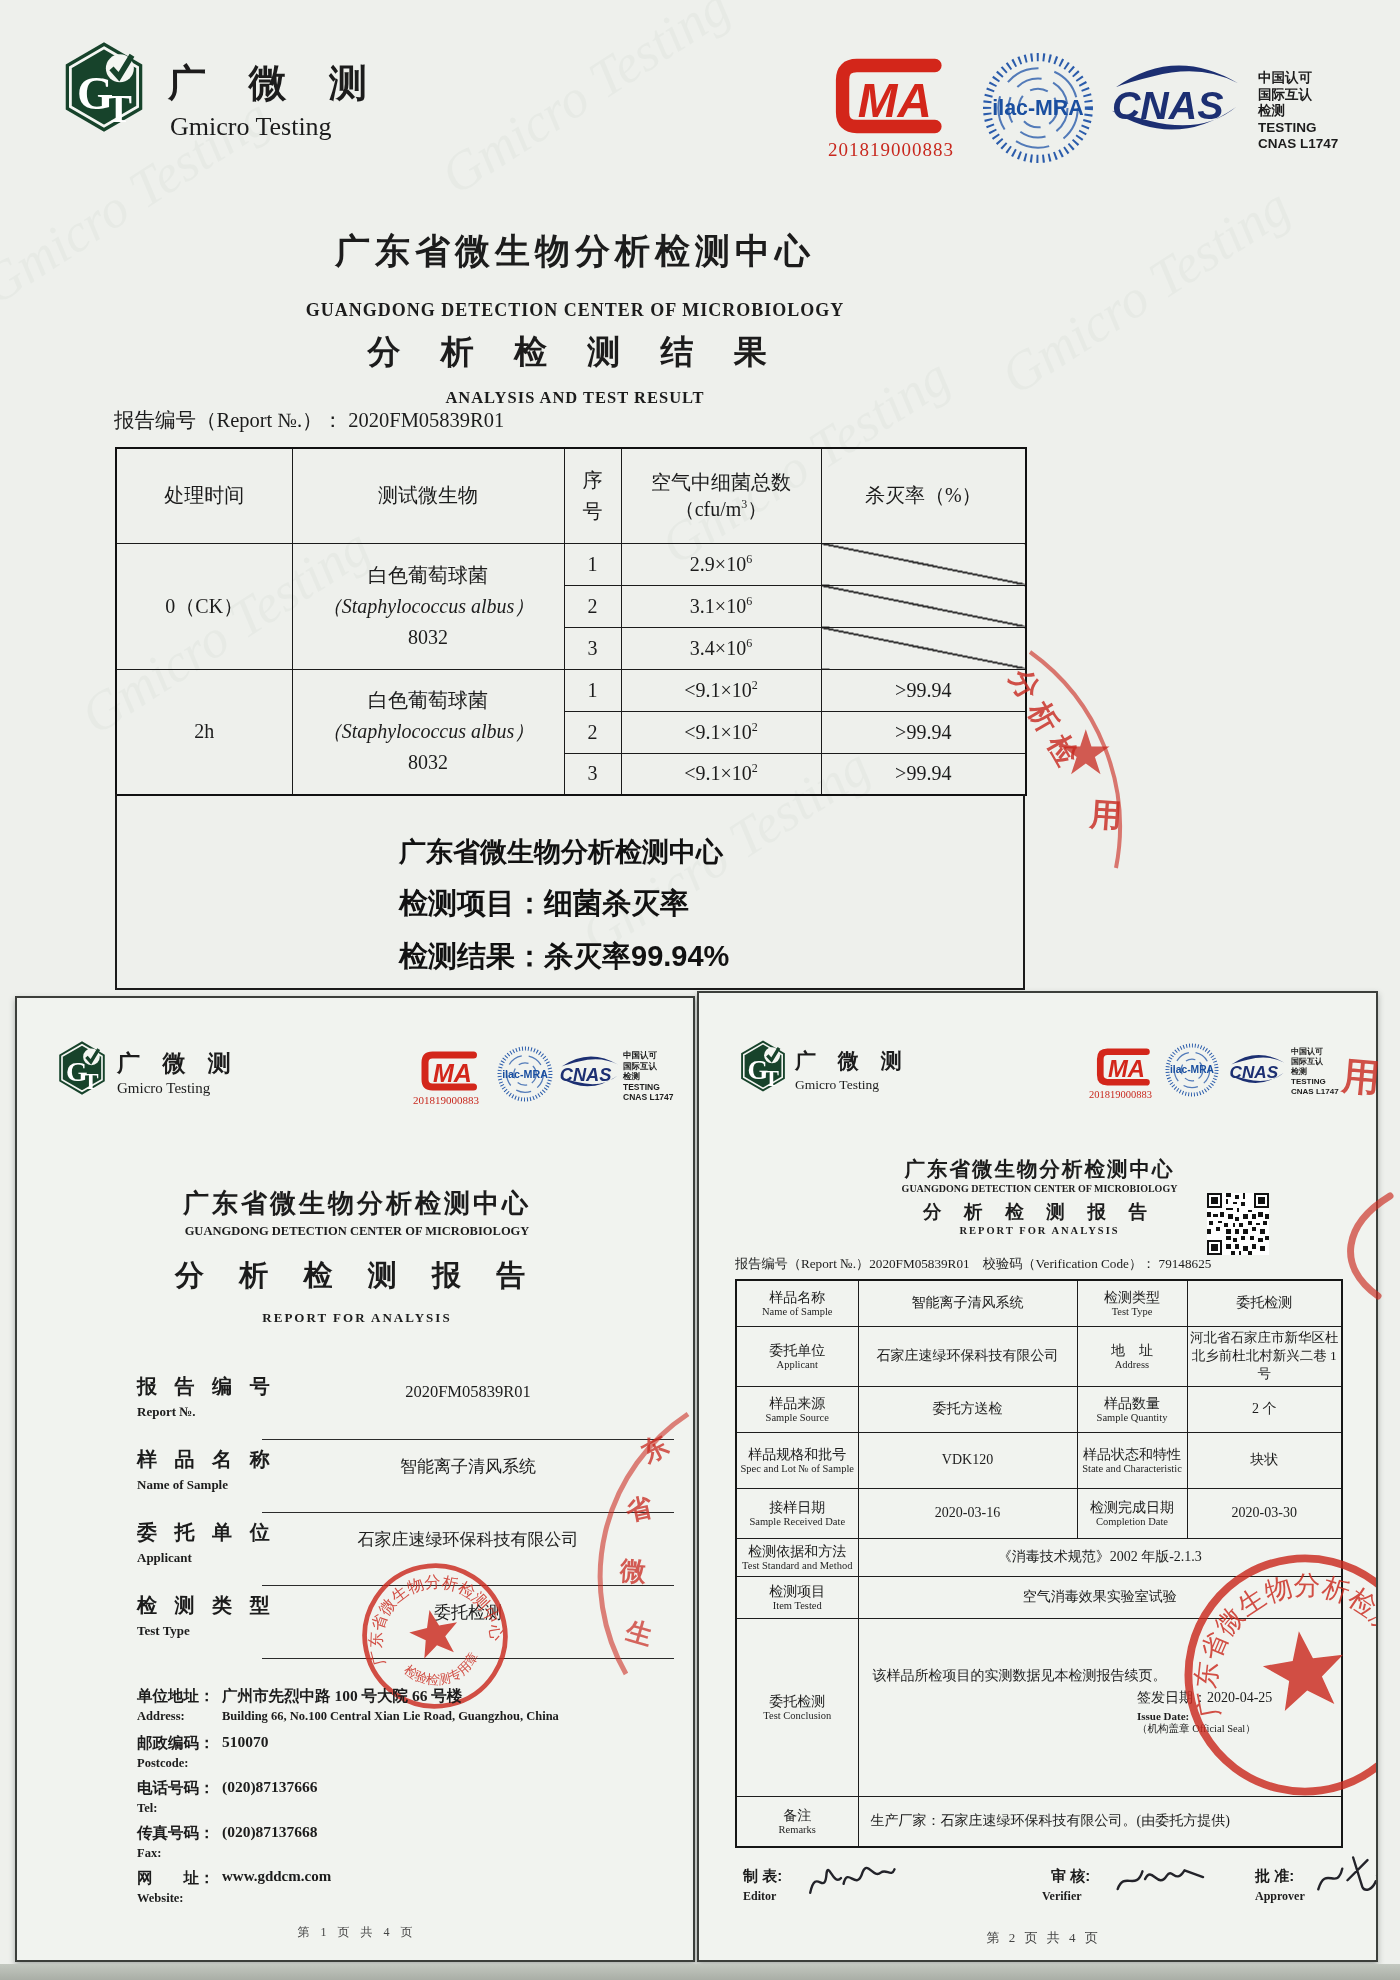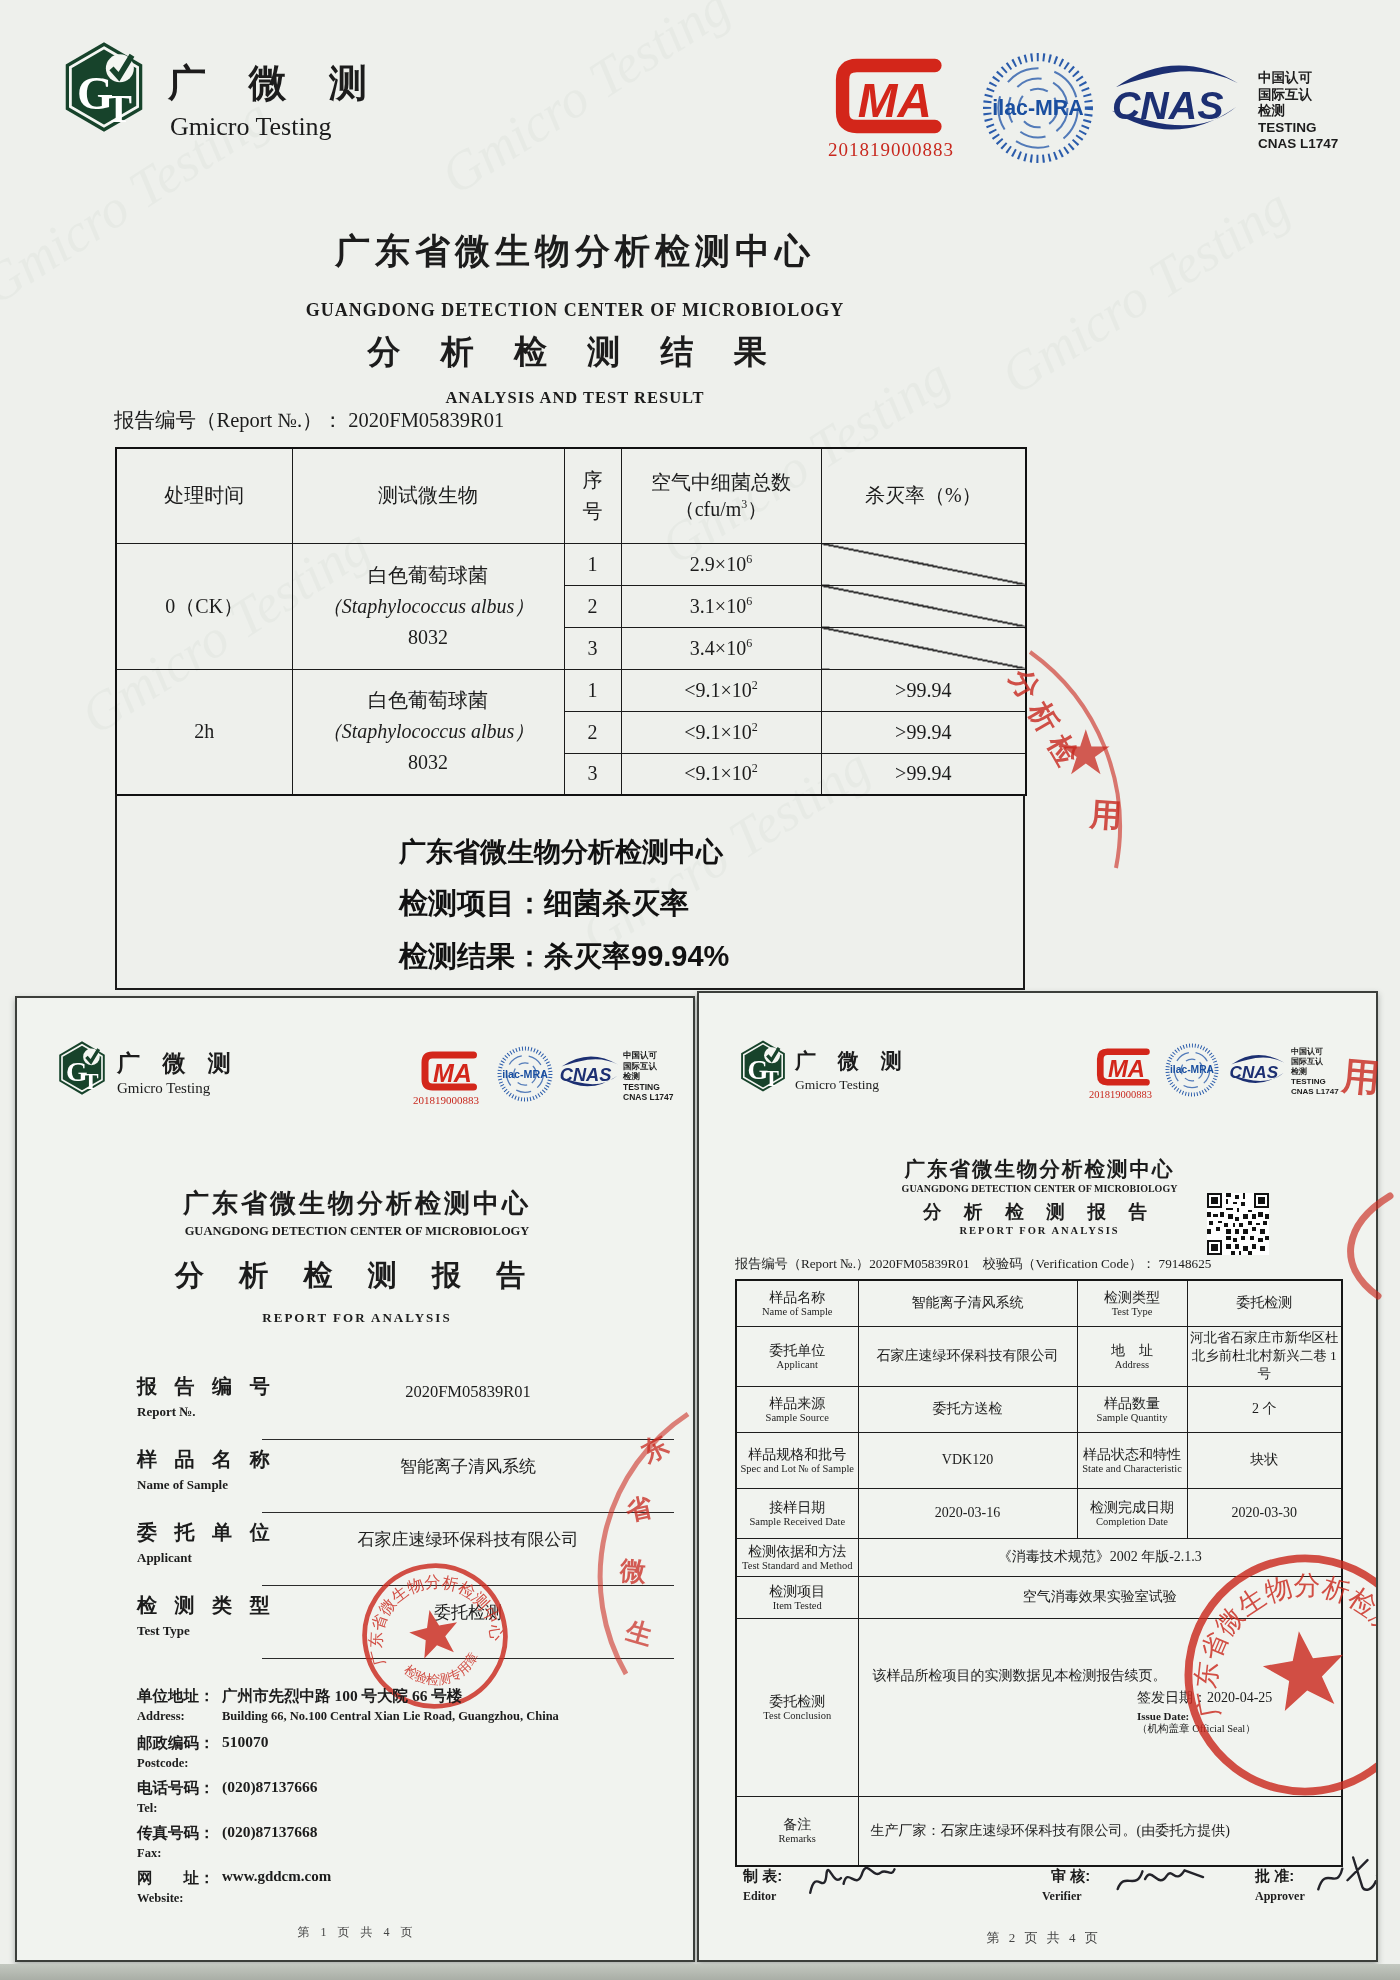--- a/index.html
+++ b/index.html
@@ -400,21 +400,21 @@
             </td>
         <td colspan="3">空气消毒效果实验室试验</td>
       </tr>
       <tr style="height:178px">
         <td>
               <div class="rl-cn">委托检测</div>
               <div class="rl-en">Test Conclusion</div>
             </td>
         <td colspan="3" style="vertical-align:top;text-align:left;padding:48px 10px 0 14px">该样品所检项目的实测数据见本检测报告续页。</td>
       </tr>
-      <tr style="height:70px">
+      <tr style="height:51px">
         <td>
               <div class="rl-cn">备注</div>
               <div class="rl-en">Remarks</div>
             </td>
         <td colspan="3" style="text-align:left;padding-left:12px">生产厂家：石家庄速绿环保科技有限公司。(由委托方提供)</td>
       </tr>
       </tbody>
     </table>
 
     <div class="abs" style="left:438px;top:696px;z-index:3">

